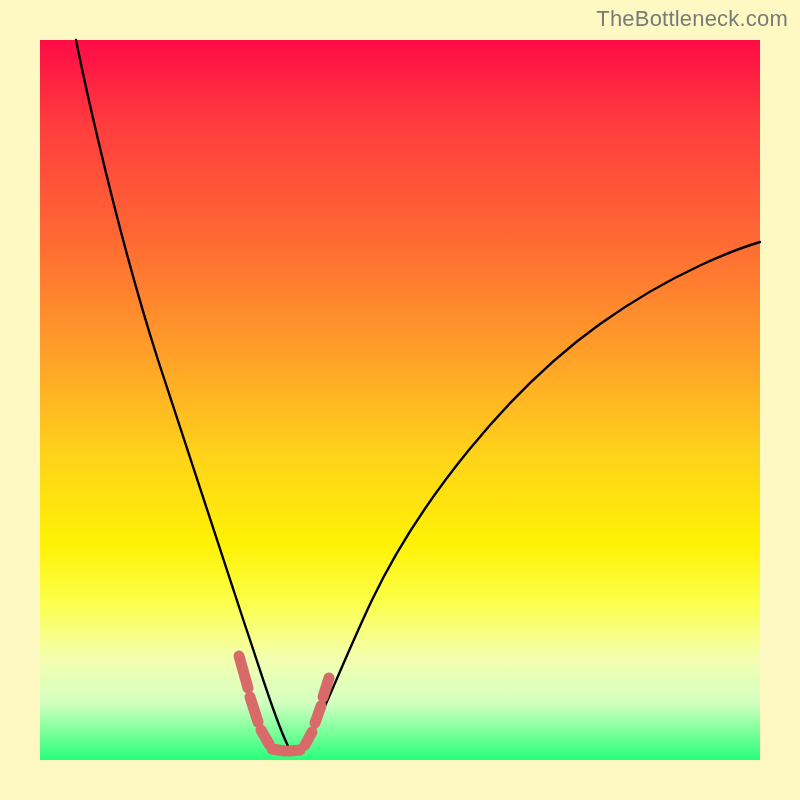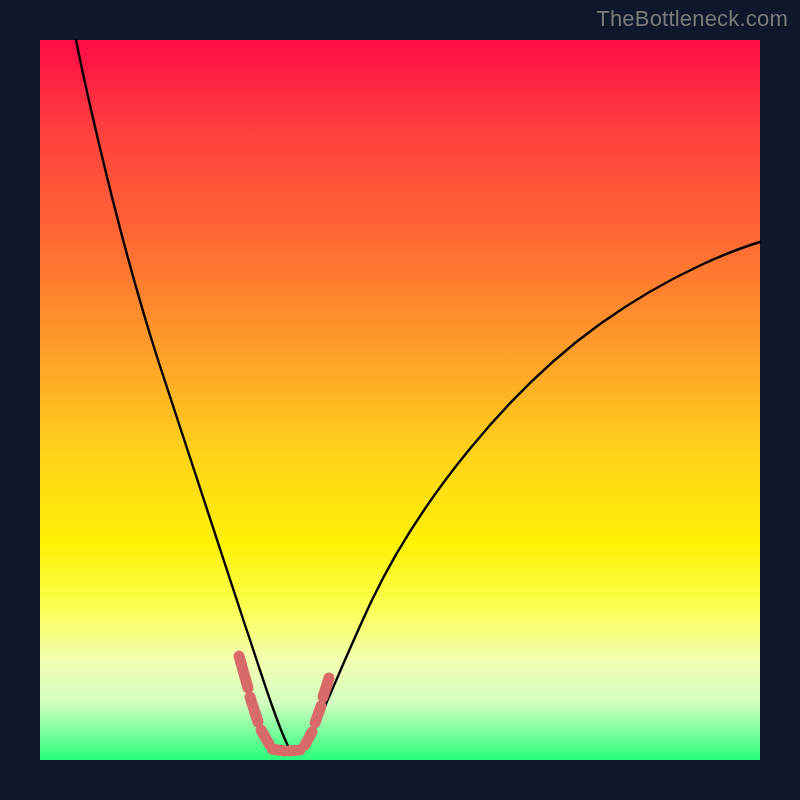--- a/index.html
+++ b/index.html
@@ -10,21 +10,21 @@
     background: #000000;
     overflow: hidden;
     font-family: Arial, Helvetica, sans-serif;
   }
   .frame {
     position: absolute;
     left: 0;
     top: 0;
     width: 800px;
     height: 800px;
-    background: #0f172a;
+    background: #fef9c3;
   }
   .plot-area {
     position: absolute;
     left: 40px;
     top: 40px;
     width: 720px;
     height: 720px;
     background: linear-gradient(
       to bottom,
       #ff0b46 0%,

